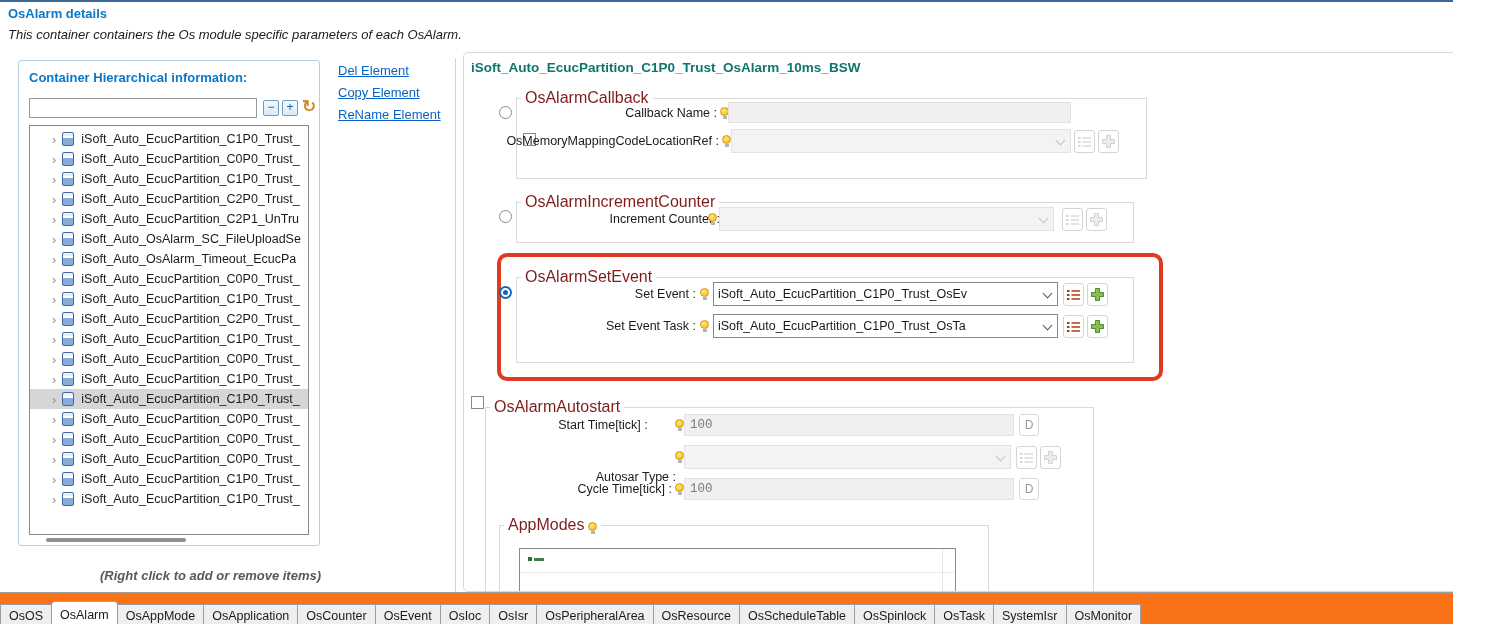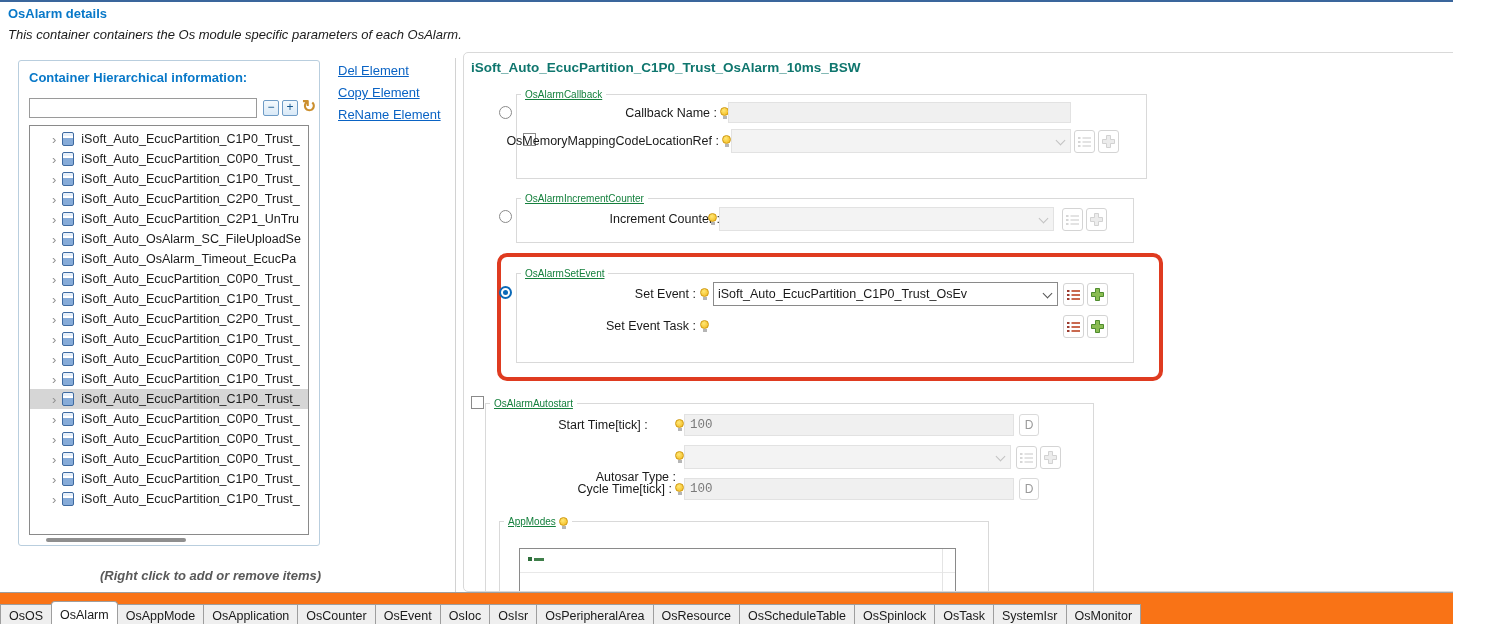--- a/index.html
+++ b/index.html
@@ -34,21 +34,21 @@
   .alinks { position:absolute; left:338px; top:63px; }
   .alink { display:block; height:22px; font-size:13px; color:#0a63c4; text-decoration:underline; cursor:pointer; }
 
   .vdiv { position:absolute; left:455px; top:58px; width:1px; height:534px; background:#d2d2d2; }
 
   
   .panel { position:absolute; left:463px; top:52px; width:1044px; height:540px; border:1px solid #d9d9d9; border-radius:5px; overflow:hidden; }
   .panel-title { position:absolute; left:7px; top:7px; font-size:13.5px; font-weight:bold; color:#0f766e; }
 
   fieldset.fs { position:absolute; border:1px solid #d9d9d9; min-inline-size:0; }
-  .fs legend { font-size:10px; margin-left:4px; padding:0 4px; color:#15803d;text-decoration:underline; }
+  .fs legend { font-size:16px; margin-left:4px; padding:0 4px; color:#7f1d1d; }
   #fs-callback  { left:52px; top:36px;  width:631px; height:90px; }
   #fs-increment { left:52px; top:140px; width:618px; height:50px; }
   #fs-setevent  { left:52px; top:215px; width:618px; height:95px; }
   #fs-autostart { left:21px; top:345px; width:609px; height:250px; }
   #fs-appmodes  { left:35px; top:463px; width:490px; height:120px; }
 
   .redbox { position:absolute; left:33px; top:200px; width:666px; height:128px; border:4px solid #df3b20; border-radius:10px; }
 
   .radio { position:absolute; width:13px; height:13px; border:1px solid #8a8a8a; border-radius:50%; background:#fff; }
   .radio.checked { border:2px solid #0c6ab8; }
@@ -328,20 +328,24 @@
           <rect x="4.5" y="9" width="8.5" height="2" fill="#c9694f"></rect>
         </svg>
     </div>
     <div class="sbtn" id="btn-setevent-add">
       <svg width="15" height="15" viewBox="0 0 15 15">
           <path d="M5.5 1.5h4v4h4v4h-4v4h-4v-4h-4v-4h4z" fill="#8abc52" stroke="#4e8c2e"></path>
         </svg>
     </div>
     <div class="flabel" id="lbl-settask">Set Event Task :</div>
     <span class="bulb" id="bulb-settask"></span>
+    <div class="combo" id="combo-settask">
+      <span>iSoft_Auto_EcucPartition_C1P0_Trust_OsTa</span>
+      <span class="chev"></span>
+    </div>
     <div class="sbtn" id="btn-settask-list">
       <svg width="13" height="12" viewBox="0 0 13 12">
           <rect x="0" y="1" width="2.5" height="2" fill="#9c3a2e"></rect>
           <rect x="4.5" y="1" width="8.5" height="2" fill="#c9694f"></rect>
           <rect x="0" y="5" width="2.5" height="2" fill="#9c3a2e"></rect>
           <rect x="4.5" y="5" width="8.5" height="2" fill="#c9694f"></rect>
           <rect x="0" y="9" width="2.5" height="2" fill="#9c3a2e"></rect>
           <rect x="4.5" y="9" width="8.5" height="2" fill="#c9694f"></rect>
         </svg>
     </div>

